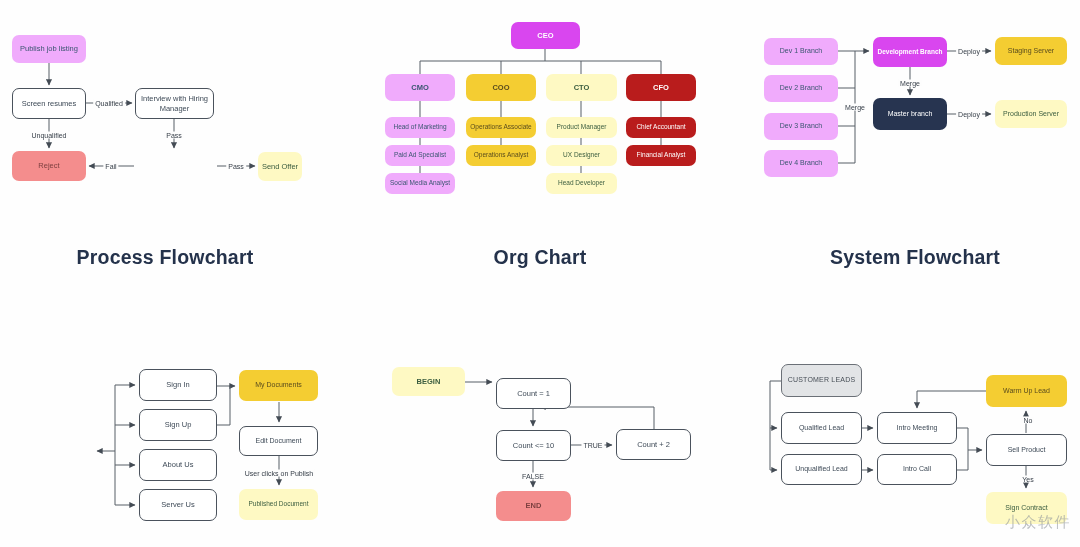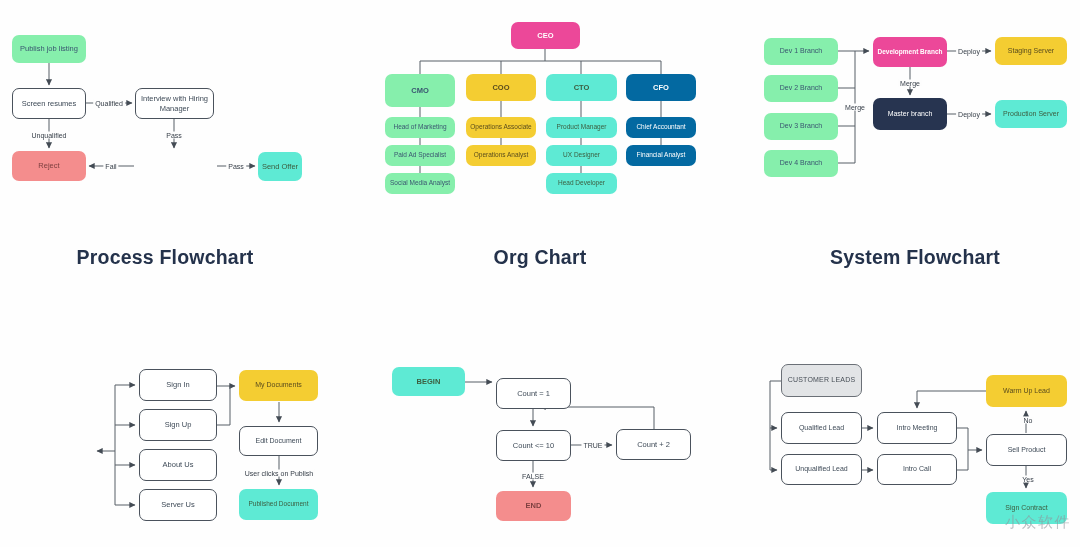--- a/index.html
+++ b/index.html
@@ -7,25 +7,25 @@
     position:relative; width:1080px; height:547px; background:#fefefe;
     font-family:"Liberation Sans", sans-serif; overflow:hidden;
   }
   svg.wires { position:absolute; left:0; top:0; width:1080px; height:547px; }
   .node {
     position:absolute; display:flex; align-items:center; justify-content:center;
     text-align:center; border-radius:7px; font-size:7.5px; line-height:1.25;
     color:#3e4a57; padding:1px 3px; box-sizing:border-box;
   }
   .white   { background:#ffffff; border:1px solid #4a525c; }
-  .lightblue { background:#86efac; color:#3a5670; }
-  .blue    { background:#ec4899; color:#ffffff; font-weight:bold; }
+  .lightblue { background:#f0abfc; color:#3a5670; }
+  .blue    { background:#d946ef; color:#ffffff; font-weight:bold; }
   .yellow  { background:#f4cd32; color:#5a4c1d; }
-  .green   { background:#5eead4; color:#3c5e40; }
-  .orange  { background:#0369a1; color:#ffffff; }
+  .green   { background:#fef9c3; color:#3c5e40; }
+  .orange  { background:#b91c1c; color:#ffffff; }
   .red     { background:#f48d8d; color:#7e4040; }
   .navy    { background:#273450; color:#ffffff; }
   .gray    { background:#e2e4e6; border:1px solid #6b7077; color:#474e56; letter-spacing:0.2px; }
   .nw      { white-space:nowrap; }
   .f65     { font-size:6.5px; }
   .f7      { font-size:7px; }
   .bold    { font-weight:bold; }
   .elabel {
     position:absolute; transform:translate(-50%,-50%); font-size:7px;
     color:#39414b; background:#fdfdfd; padding:0 2px; white-space:nowrap;
@@ -118,21 +118,21 @@
   <div class="node white" style="left:135px;top:88px;width:79px;height:31px">Interview with Hiring Manager</div>
   <div class="node red" style="left:12px;top:151px;width:74px;height:30px">Reject</div>
   <div class="node green" style="left:258px;top:152px;width:44px;height:29px">Send Offer</div>
   <span class="elabel" style="left:109px;top:103px">Qualified</span>
   <span class="elabel" style="left:49px;top:135px">Unqualified</span>
   <span class="elabel" style="left:174px;top:135px">Pass</span>
   <span class="elabel" style="left:111px;top:166px">Fail</span>
   <span class="elabel" style="left:236px;top:166px">Pass</span>
 
   <div class="node blue" style="left:511px;top:22px;width:69px;height:27px">CEO</div>
-  <div class="node lightblue bold" style="left:385px;top:74px;width:70px;height:33px">CMO</div>
+  <div class="node lightblue bold" style="left:385px;top:74px;width:70px;height:27px">CMO</div>
   <div class="node yellow bold" style="left:466px;top:74px;width:70px;height:27px">COO</div>
   <div class="node green bold" style="left:546px;top:74px;width:71px;height:27px">CTO</div>
   <div class="node orange bold" style="left:626px;top:74px;width:70px;height:27px">CFO</div>
   <div class="node lightblue f65 nw" style="left:385px;top:117px;width:70px;height:21px">Head of Marketing</div>
   <div class="node lightblue f65 nw" style="left:385px;top:145px;width:70px;height:21px">Paid Ad Specialist</div>
   <div class="node lightblue f65 nw" style="left:385px;top:173px;width:70px;height:21px">Social Media Analyst</div>
   <div class="node yellow f65 nw" style="left:466px;top:117px;width:70px;height:21px">Operations Associate</div>
   <div class="node yellow f65 nw" style="left:466px;top:145px;width:70px;height:21px">Operations Analyst</div>
   <div class="node green f65 nw" style="left:546px;top:117px;width:71px;height:21px">Product Manager</div>
   <div class="node green f65 nw" style="left:546px;top:145px;width:71px;height:21px">UX Designer</div>

